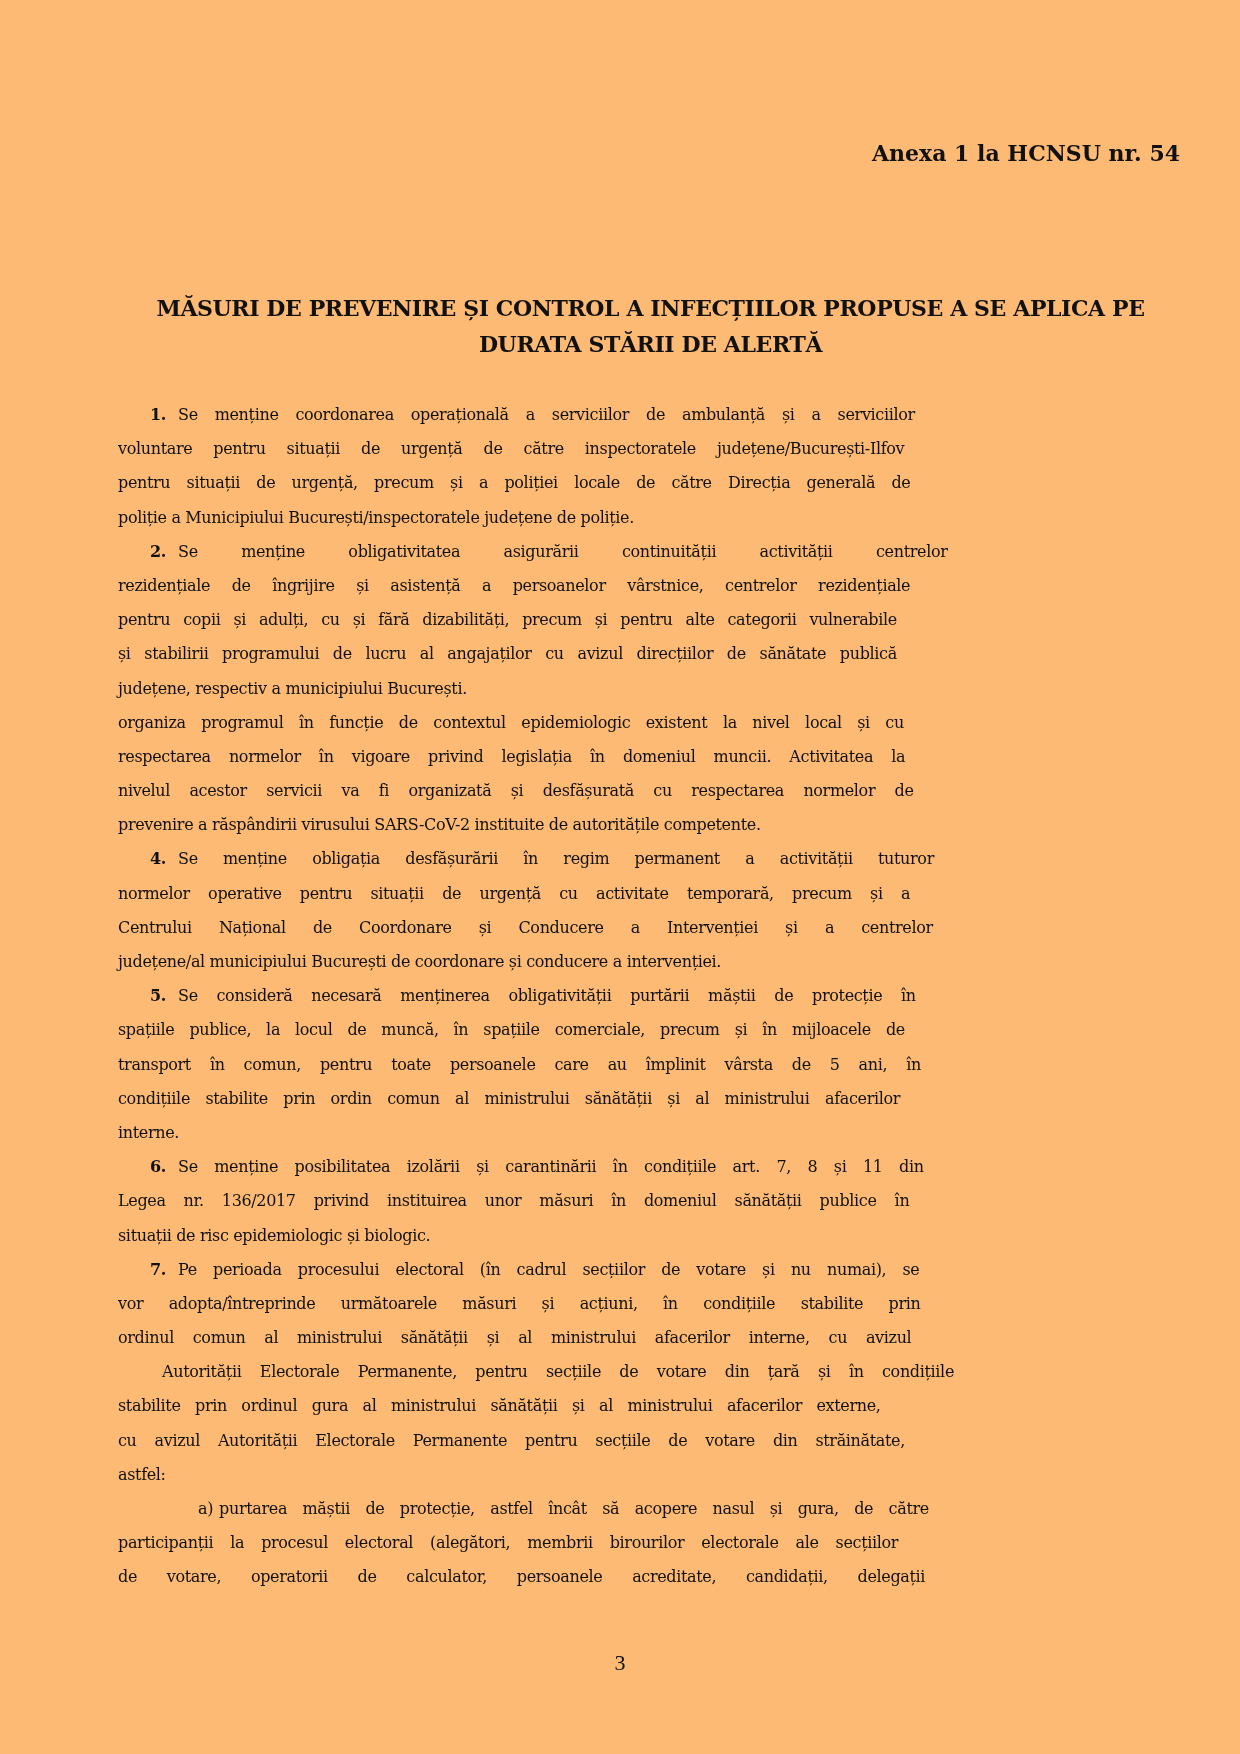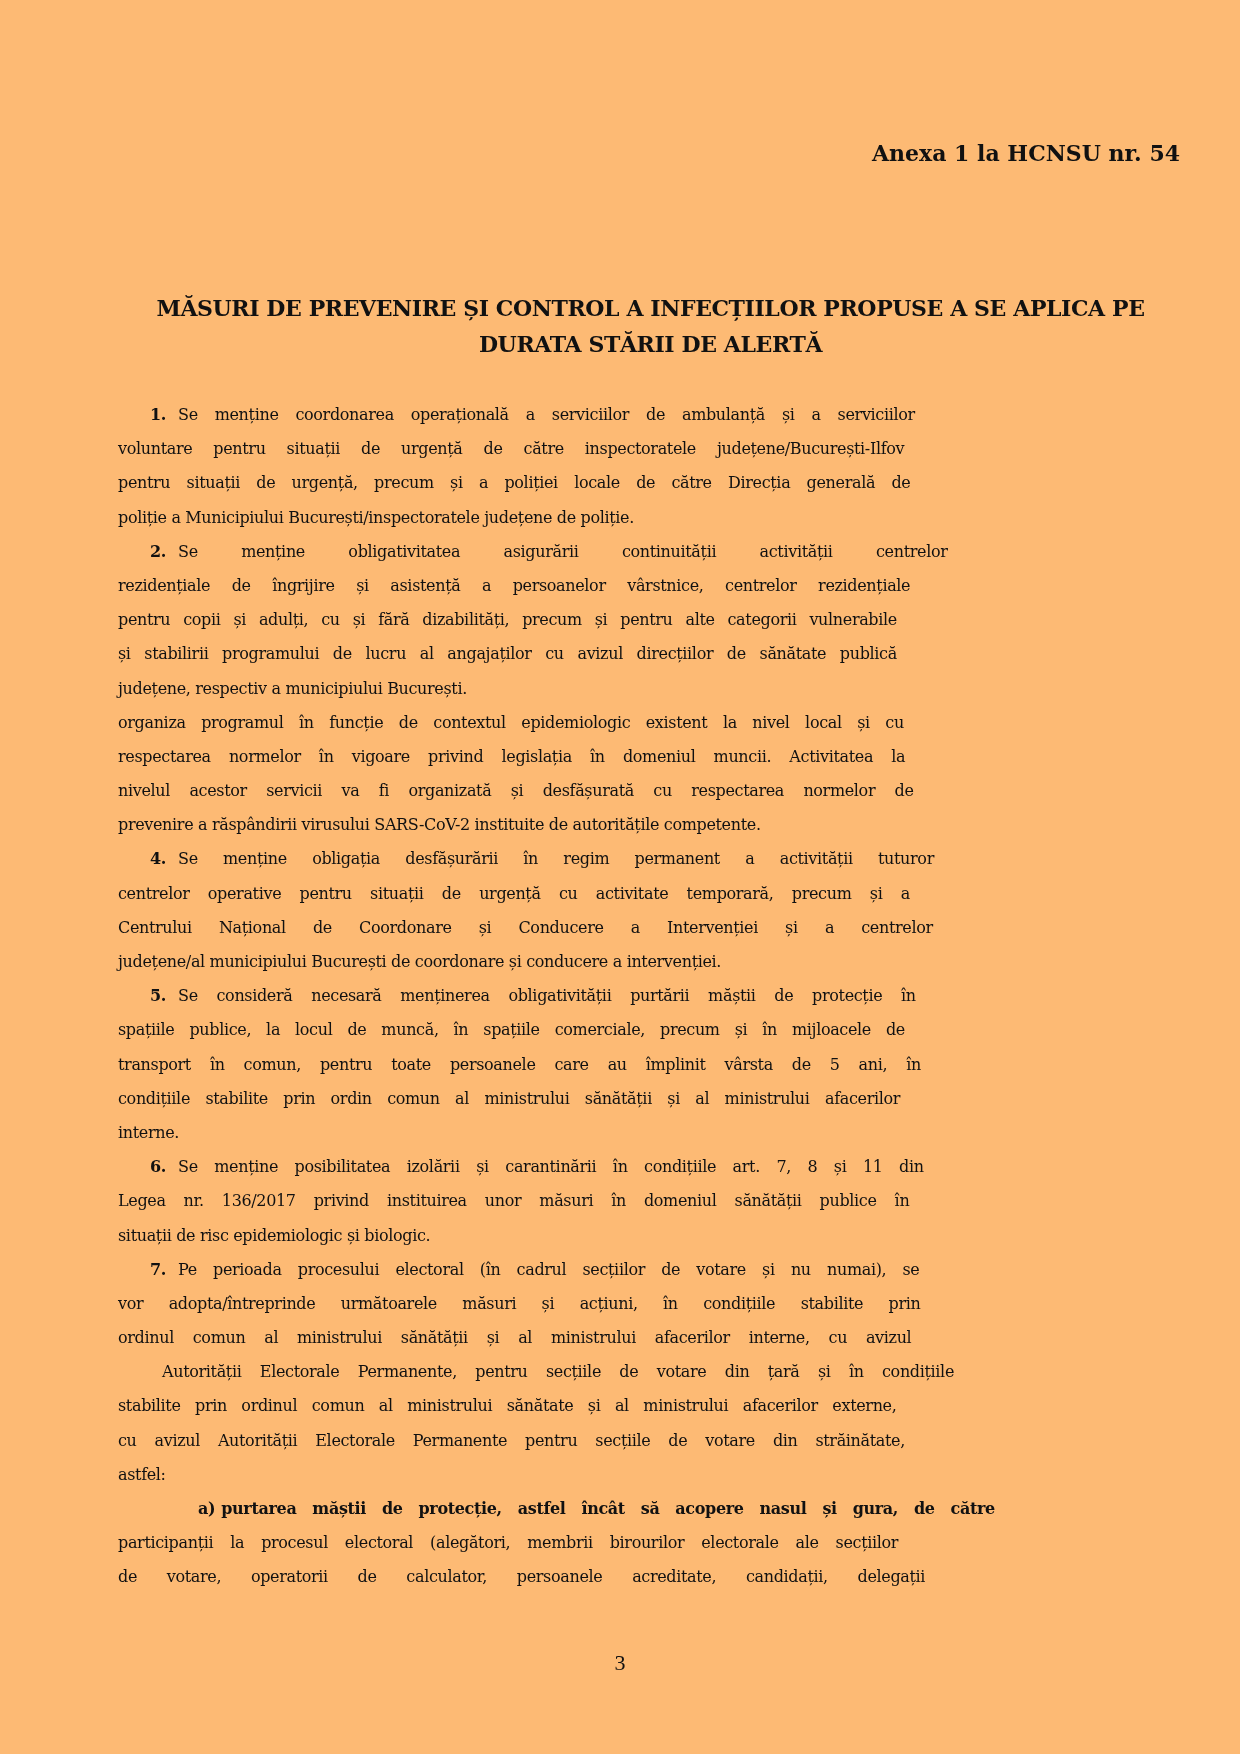--- a/index.html
+++ b/index.html
@@ -64,21 +64,21 @@
 
     <div>
       <span class="line"><span style="display: inline-block; white-space: nowrap; word-spacing: 10.75px;">organiza programul în funcție de contextul epidemiologic existent la nivel local și cu</span></span>
       <span class="line"><span style="display: inline-block; white-space: nowrap; word-spacing: 13.4px;">respectarea normelor în vigoare privind legislația în domeniul muncii. Activitatea la</span></span>
       <span class="line"><span style="display: inline-block; white-space: nowrap; word-spacing: 14.6364px;">nivelul acestor servicii va fi organizată și desfășurată cu respectarea normelor de</span></span>
       <span class="line last"><span style="display: inline-block; white-space: nowrap;">prevenire a răspândirii virusului SARS-CoV-2 instituite de autoritățile competente.</span></span>
     </div>
 
     <div>
       <span class="line first"><span style="display: inline-block; white-space: nowrap; word-spacing: 20.5556px;"><span class="num">4.</span><span>Se menține obligația desfășurării în regim permanent a activității tuturor</span></span></span>
-      <span class="line"><span style="display: inline-block; white-space: nowrap; word-spacing: 13.5455px;">centrelor operative pentru situații de urgență cu activitate temporară, precum și a</span></span>
+      <span class="line"><span style="display: inline-block; white-space: nowrap; word-spacing: 13.5455px;">normelor operative pentru situații de urgență cu activitate temporară, precum și a</span></span>
       <span class="line"><span style="display: inline-block; white-space: nowrap; word-spacing: 22.4px;">Centrului Național de Coordonare și Conducere a Intervenției și a centrelor</span></span>
       <span class="line last"><span style="display: inline-block; white-space: nowrap;">județene/al municipiului București de coordonare și conducere a intervenției.</span></span>
     </div>
 
     <div>
       <span class="line first"><span style="display: inline-block; white-space: nowrap; word-spacing: 14px;"><span class="num">5.</span><span>Se consideră necesară menținerea obligativității purtării măștii de protecție în</span></span></span>
       <span class="line"><span style="display: inline-block; white-space: nowrap; word-spacing: 10.2308px;">spațiile publice, la locul de muncă, în spațiile comerciale, precum și în mijloacele de</span></span>
       <span class="line"><span style="display: inline-block; white-space: nowrap; word-spacing: 14.2308px;">transport în comun, pentru toate persoanele care au împlinit vârsta de 5 ani, în</span></span>
       <span class="line"><span style="display: inline-block; white-space: nowrap; word-spacing: 10.6364px;">condițiile stabilite prin ordin comun al ministrului sănătății și al ministrului afacerilor</span></span>
       <span class="line last"><span style="display: inline-block; white-space: nowrap;">interne.</span></span>
@@ -88,27 +88,27 @@
       <span class="line first"><span style="display: inline-block; white-space: nowrap; word-spacing: 11.7692px;"><span class="num">6.</span><span>Se menține posibilitatea izolării și carantinării în condițiile art. 7, 8 și 11 din</span></span></span>
       <span class="line"><span style="display: inline-block; white-space: nowrap; word-spacing: 13.2727px;">Legea nr. 136/2017 privind instituirea unor măsuri în domeniul sănătății publice în</span></span>
       <span class="line last"><span style="display: inline-block; white-space: nowrap;">situații de risc epidemiologic și biologic.</span></span>
     </div>
 
     <div>
       <span class="line first"><span style="display: inline-block; white-space: nowrap; word-spacing: 11.4167px;"><span class="num">7.</span><span>Pe perioada procesului electoral (în cadrul secțiilor de votare și nu numai), se</span></span></span>
       <span class="line"><span style="display: inline-block; white-space: nowrap; word-spacing: 20.6667px;">vor adopta/întreprinde următoarele măsuri și acțiuni, în condițiile stabilite prin</span></span>
       <span class="line"><span style="display: inline-block; white-space: nowrap; word-spacing: 14.0909px;">ordinul comun al ministrului sănătății și al ministrului afacerilor interne, cu avizul</span></span>
       <span class="line"><span style="display: inline-block; white-space: nowrap; word-spacing: 13.6364px; margin-left: 44px;">Autorității Electorale Permanente, pentru secțiile de votare din țară și în condițiile</span></span>
-      <span class="line"><span style="display: inline-block; white-space: nowrap; word-spacing: 9.72727px;">stabilite prin ordinul comun al ministrului sănătate și al ministrului afacerilor externe,</span></span>
+      <span class="line"><span style="display: inline-block; white-space: nowrap; word-spacing: 9.72727px;">stabilite prin ordinul gura al ministrului sănătății și al ministrului afacerilor externe,</span></span>
       <span class="line"><span style="display: inline-block; white-space: nowrap; word-spacing: 13.2px;">cu avizul Autorității Electorale Permanente pentru secțiile de votare din străinătate,</span></span>
       <span class="line last"><span style="display: inline-block; white-space: nowrap;">astfel:</span></span>
     </div>
 
     <div>
-      <span class="line sub-first"><span style="display: inline-block; white-space: nowrap; word-spacing: 10.6667px; font-weight: bold;"><span style="margin-right:6px;">a)</span><span>purtarea măștii de protecție, astfel încât să acopere nasul și gura, de către</span></span></span>
+      <span class="line sub-first"><span style="display: inline-block; white-space: nowrap; word-spacing: 10.6667px;"><span style="margin-right:6px;">a)</span><span>purtarea măștii de protecție, astfel încât să acopere nasul și gura, de către</span></span></span>
       <span class="line"><span style="display: inline-block; white-space: nowrap; word-spacing: 12.2222px;">participanții la procesul electoral (alegători, membrii birourilor electorale ale secțiilor</span></span>
       <span class="line"><span style="display: inline-block; white-space: nowrap; word-spacing: 25px;">de votare, operatorii de calculator, persoanele acreditate, candidații, delegații</span></span>
     </div>
 
   </div>
 
   <div class="pagenum">3</div>
 
 </div>
 

